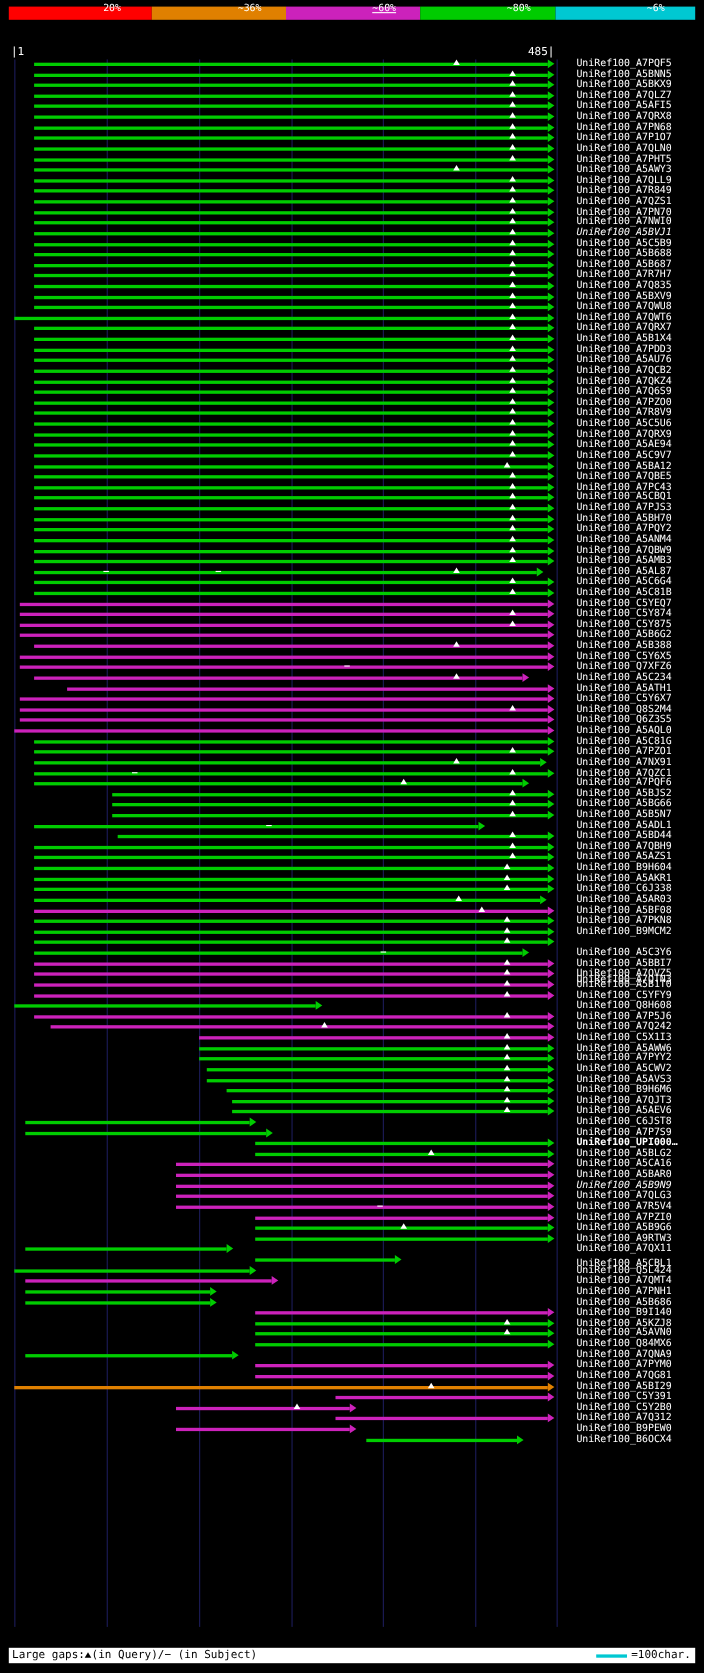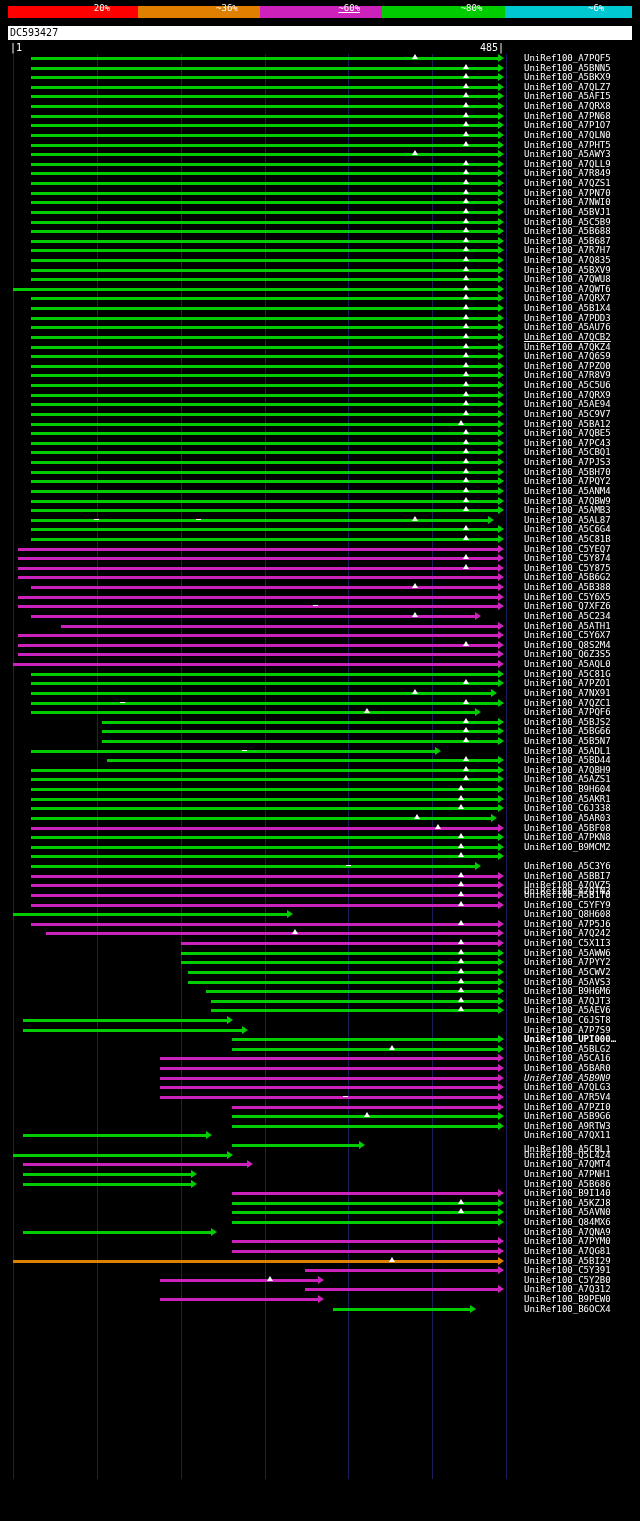--- a/index.html
+++ b/index.html
@@ -56,23 +56,20 @@
       <div class="lseg" style="left: 496.704px; width: 127.296px; background: rgb(0, 200, 210);"></div>
     </div>
   <div id="legend-labels">
       <div class="ltick" style="left: 85.792px;">20%</div>
       <div class="ltick" style="left: 208.096px;">~36%</div>
       <div class="ltick" style="left: 330.4px; text-decoration: underline;">~60%</div>
       <div class="ltick" style="left: 452.704px;">~80%</div>
       <div class="ltick" style="left: 580px;">~6%</div>
     </div>
 
-  <div id="qbox">
-    <span id="qname">DC593427</span>
-  </div>
 
   <div id="ruler">
     <span id="r-start">|1</span>
     <span id="r-end">485|</span>
   </div>
 
   <div id="plot">
       <div class="grid" style="left: 5px;"></div>
       <div class="grid" style="left: 89px;"></div>
       <div class="grid" style="left: 173px;"></div>
@@ -169,21 +166,21 @@
         <div class="bar" style="left: 22.86px; width: 467.44px; background: rgb(0, 204, 0);"></div>
         <div class="arrow" style="left: 490.3px; border-left: 6px solid rgb(0, 204, 0);"></div>
         <div class="gapq" style="left: 454.66px;"></div>
       </div>
       <div class="lbl" style="top: 144px;">UniRef100_A7NWI0</div>
       <div class="row" style="top: 144px; width: 624px;">
         <div class="bar" style="left: 22.86px; width: 467.44px; background: rgb(0, 204, 0);"></div>
         <div class="arrow" style="left: 490.3px; border-left: 6px solid rgb(0, 204, 0);"></div>
         <div class="gapq" style="left: 454.66px;"></div>
       </div>
-      <div class="lbl" style="top: 154px;">UniRef100_A5BVJ1</div>
+      <div class="lbl" style="top: 154px; font-style: italic;">UniRef100_A5BVJ1</div>
       <div class="row" style="top: 154px; width: 624px;">
         <div class="bar" style="left: 22.86px; width: 467.44px; background: rgb(0, 204, 0);"></div>
         <div class="arrow" style="left: 490.3px; border-left: 6px solid rgb(0, 204, 0);"></div>
         <div class="gapq" style="left: 454.66px;"></div>
       </div>
       <div class="lbl" style="top: 164px;">UniRef100_A5C5B9</div>
       <div class="row" style="top: 164px; width: 624px;">
         <div class="bar" style="left: 22.86px; width: 467.44px; background: rgb(0, 204, 0);"></div>
         <div class="arrow" style="left: 490.3px; border-left: 6px solid rgb(0, 204, 0);"></div>
         <div class="gapq" style="left: 454.66px;"></div>
@@ -247,21 +244,21 @@
         <div class="bar" style="left: 22.86px; width: 467.44px; background: rgb(0, 204, 0);"></div>
         <div class="arrow" style="left: 490.3px; border-left: 6px solid rgb(0, 204, 0);"></div>
         <div class="gapq" style="left: 454.66px;"></div>
       </div>
       <div class="lbl" style="top: 269px;">UniRef100_A5AU76</div>
       <div class="row" style="top: 269px; width: 624px;">
         <div class="bar" style="left: 22.86px; width: 467.44px; background: rgb(0, 204, 0);"></div>
         <div class="arrow" style="left: 490.3px; border-left: 6px solid rgb(0, 204, 0);"></div>
         <div class="gapq" style="left: 454.66px;"></div>
       </div>
-      <div class="lbl" style="top: 279px; text-decoration: underline;">UniRef100_A7QCB2</div>
+      <div class="lbl" style="top: 279px;">UniRef100_A7QCB2</div>
       <div class="row" style="top: 279px; width: 624px;">
         <div class="bar" style="left: 22.86px; width: 467.44px; background: rgb(0, 204, 0);"></div>
         <div class="arrow" style="left: 490.3px; border-left: 6px solid rgb(0, 204, 0);"></div>
         <div class="gapq" style="left: 454.66px;"></div>
       </div>
       <div class="lbl" style="top: 289px;">UniRef100_A7QKZ4</div>
       <div class="row" style="top: 289px; width: 624px;">
         <div class="bar" style="left: 22.86px; width: 467.44px; background: rgb(0, 204, 0);"></div>
         <div class="arrow" style="left: 490.3px; border-left: 6px solid rgb(0, 204, 0);"></div>
         <div class="gapq" style="left: 454.66px;"></div>
@@ -831,14 +828,19 @@
         <div class="bar" style="left: 152.4px; width: 157.56px; background: rgb(204, 34, 187);"></div>
         <div class="arrow" style="left: 309.96px; border-left: 6px solid rgb(204, 34, 187);"></div>
       </div>
       <div class="lbl" style="top: 1251px;">UniRef100_B6OCX4</div>
       <div class="row" style="top: 1251px; width: 624px;">
         <div class="bar" style="left: 325.12px; width: 137.24px; background: rgb(0, 204, 0);"></div>
         <div class="arrow" style="left: 462.36px; border-left: 6px solid rgb(0, 204, 0);"></div>
       </div>
     </div>
 
+  <div id="footer">
+    <span id="f-left">Large gaps:<span class="tri-up"></span>(in Query)/− (in Subject)</span>
+    <span id="f-scale"></span>
+    <span id="f-right">=100char.</span>
+  </div>
 
 </div>
 
 </body></html>

